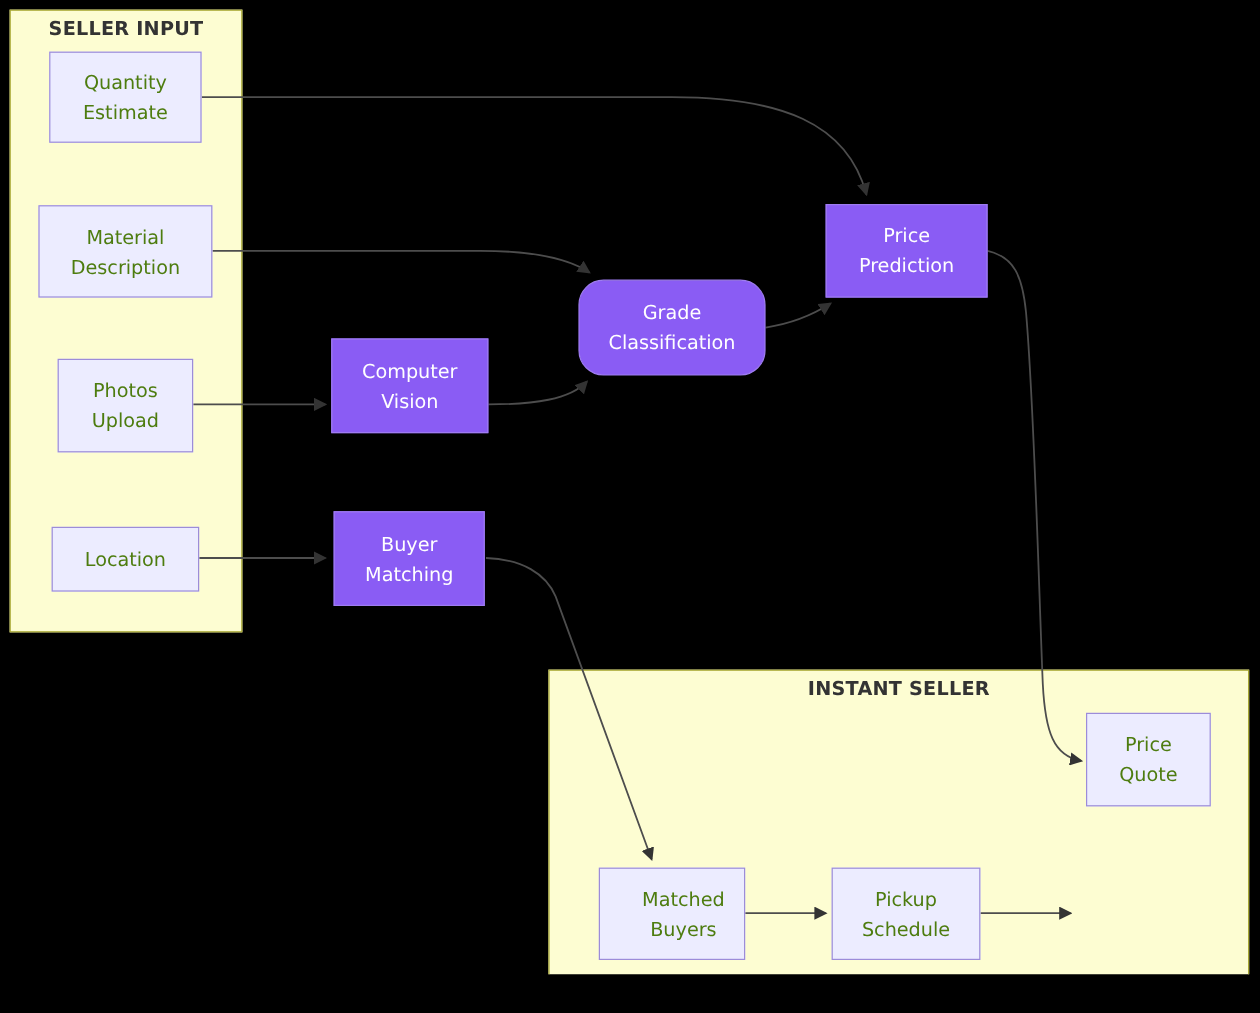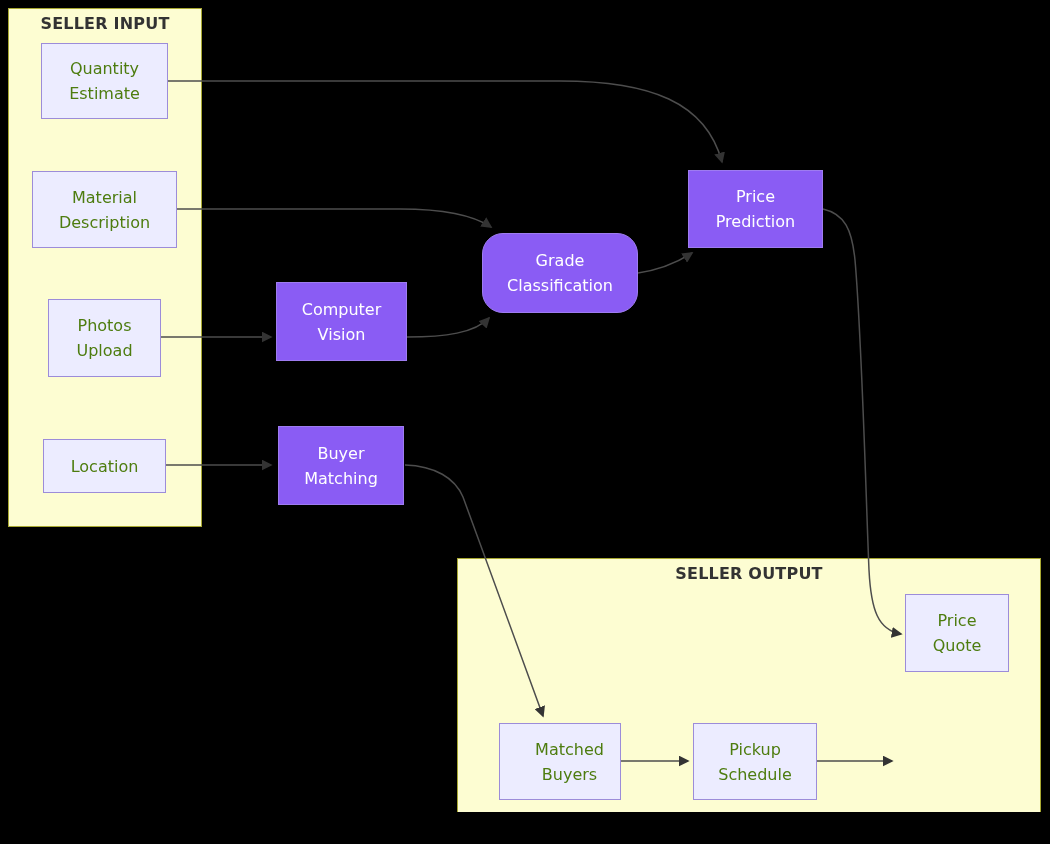--- a/index.html
+++ b/index.html
@@ -71,21 +71,21 @@
 <body>
 
 <div id="canvas">
 
   <section class="group" style="left:8px; top:8px; width:194px; height:519px;">
     <div class="group-title">SELLER INPUT</div>
   </section>
 
 
   <section class="group" style="left:457px; top:558px; width:584px; height:278px;">
-    <div class="group-title">SELLER OUTPUT</div>
+    <div class="group-title">INSTANT SELLER</div>
   </section>
 
   <svg class="edge-layer" width="1050" height="844" viewBox="0 0 1050 844">
     <defs>
       <marker id="arrow" viewBox="0 0 10 10" refX="8.5" refY="5" markerWidth="11" markerHeight="11" markerUnits="userSpaceOnUse" orient="auto">
         <path d="M0,0 L10,5 L0,10 Z" fill="#333333"></path>
       </marker>
     </defs>
     <path class="edge" marker-end="url(#arrow)" d="M168,81 L560,81 C650,81 706,102 722,162"></path>
     <path class="edge" marker-end="url(#arrow)" d="M177,209 L400,209 C435,209 470,213 491,227"></path>

